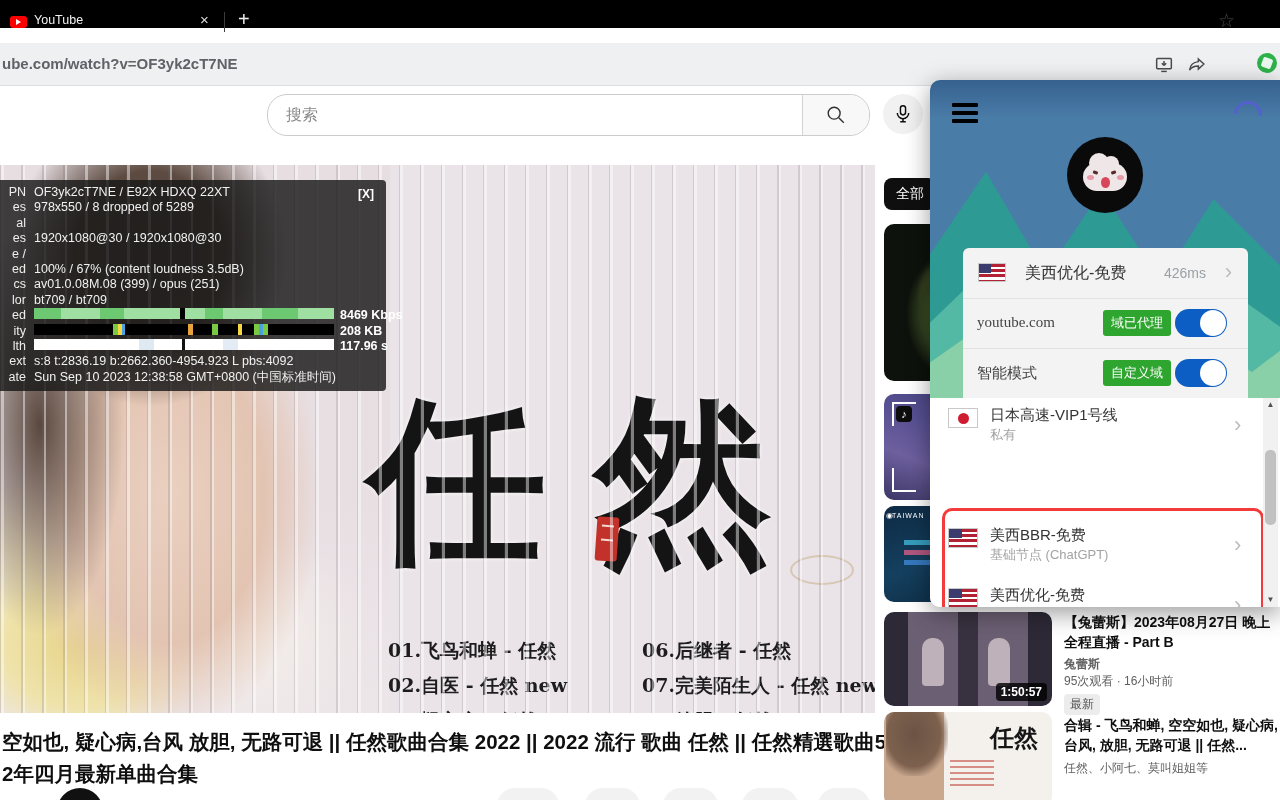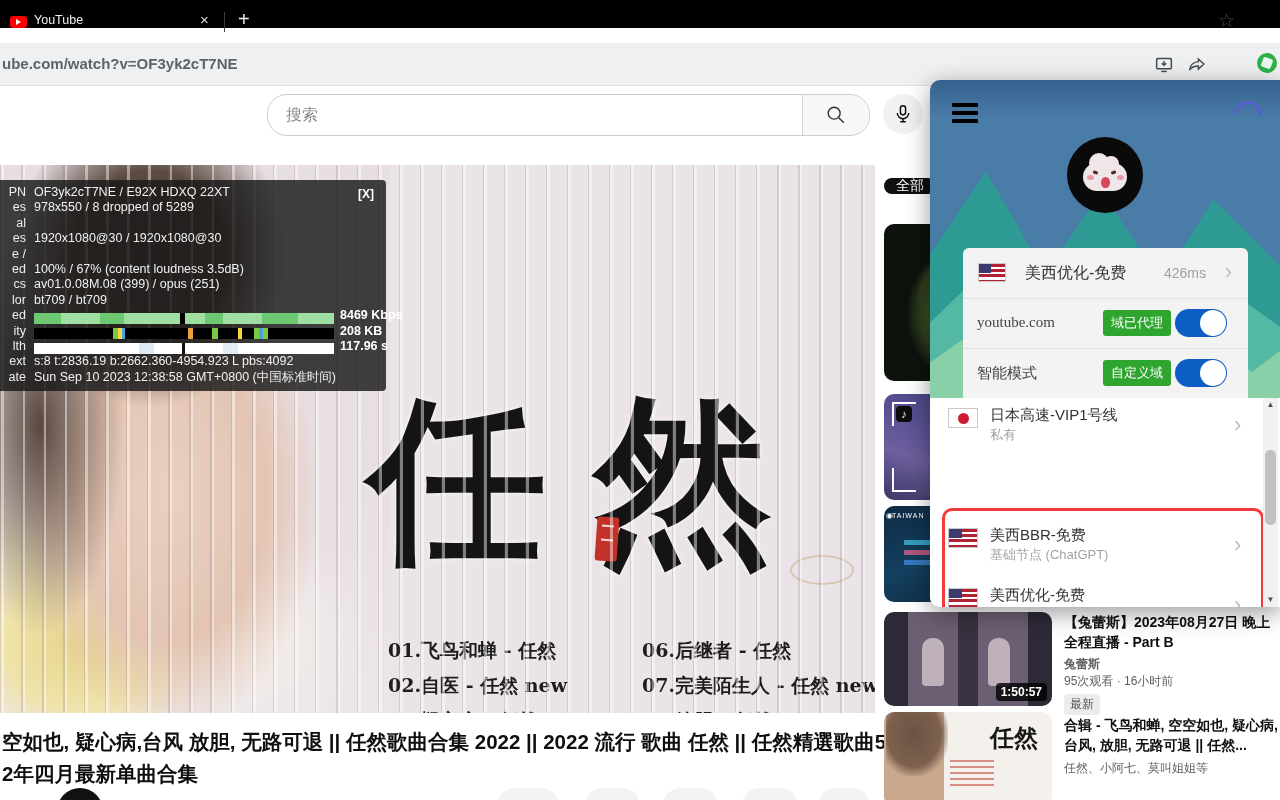--- a/index.html
+++ b/index.html
@@ -44,37 +44,37 @@
   .calli{position:absolute;left:368px;top:198px;width:510px;height:240px;z-index:2;font-family:"DejaVu Serif","Liberation Serif",serif;font-weight:900;font-size:178px;letter-spacing:48px;color:#141414;text-shadow:0 0 5px rgba(255,255,255,.9);white-space:nowrap;}
   .seal{position:absolute;left:596px;top:352px;width:22px;height:44px;background:#c2312a;border-radius:3px;transform:rotate(4deg);z-index:2;}
   .seal i{position:absolute;left:5px;top:8px;width:12px;height:2px;background:#f3d9d4;}
   .seal em{position:absolute;left:5px;top:22px;width:12px;height:2px;background:#f3d9d4;}
   .songs{position:absolute;z-index:2;font-family:"DejaVu Serif","Liberation Serif",serif;font-weight:700;font-size:19px;color:#1d1d1d;line-height:35px;white-space:nowrap;}
   .song-deco{position:absolute;border:2px solid #c6b188;border-radius:50%;opacity:.55;z-index:2;}
   .navicons{position:absolute;left:480px;top:652px;z-index:4;}
 
   
   .stats{position:absolute;left:0;top:15px;width:386px;background:rgba(24,24,24,0.82);color:#f1f1f1;font-size:12.5px;padding:5px 0 6px 0;z-index:5;border-radius:0 4px 4px 0;}
-  .srow{display:flex;line-height:15.4px;align-items:flex-end;}
+  .srow{display:flex;line-height:15.4px;align-items:flex-start;}
   .slabel{display:inline-block;width:26px;text-align:right;margin-right:8px;flex:none;color:#eee;}
   .sval{white-space:nowrap;}
   .sbar{width:300px;height:11px;flex:none;margin-right:6px;}
   .sbarval{font-weight:700;color:#fff;white-space:nowrap;}
   .bar-speed{background:linear-gradient(90deg,#6cc972 0 9%,#9fe0a2 9% 22%,#6cc972 22% 30%,#9fe0a2 30% 48.8%,#000 48.8% 50.4%,#9fe0a2 50.4% 57%,#6cc972 57% 63%,#9fe0a2 63% 76%,#6cc972 76% 88%,#9fe0a2 88% 100%);}
   .bar-activity{background:linear-gradient(90deg,rgba(0,0,0,0) 0 26.5%,#7ac943 26.5% 28%,#f5d742 28% 29.5%,#4aa3dd 29.5% 30.5%,rgba(0,0,0,0) 30.5% 51.5%,#e8a33d 51.5% 53%,rgba(0,0,0,0) 53% 59.5%,#7ac943 59.5% 61.5%,rgba(0,0,0,0) 61.5% 68%,#f5d742 68% 69.5%,rgba(0,0,0,0) 69.5% 73.5%,#7ac943 73.5% 75%,#4aa3dd 75% 76.5%,#7ac943 76.5% 78%,rgba(0,0,0,0) 78%) ,#000;}
   .bar-buffer{background:linear-gradient(90deg,#fff 0 35%,#dfe9f2 35% 40%,#fff 40% 49.3%,#111 49.3% 50.2%,#fff 50.2% 63%,#e3ecf4 63% 68%,#fff 68% 100%);}
   .stats-close{position:absolute;right:12px;top:7px;font-size:12px;font-weight:700;color:#fff;}
 
   
   .vtitle{position:absolute;left:2px;color:#0f0f0f;font-size:20.5px;font-weight:700;white-space:nowrap;}
   .chan-avatar{position:absolute;left:57px;top:788px;width:46px;height:46px;border-radius:50%;background:#111;}
   .pill{position:absolute;top:788px;height:36px;border-radius:18px;background:#f2f2f2;}
 
   
-  .chip{position:absolute;left:884px;top:178px;height:16px;padding:0 12px;border-radius:8px;background:#0f0f0f;color:#fff;font-size:14px;display:flex;align-items:center;}
+  .chip{position:absolute;left:884px;top:178px;height:32px;padding:0 12px;border-radius:8px;background:#0f0f0f;color:#fff;font-size:14px;display:flex;align-items:center;}
   .thumb{position:absolute;border-radius:10px;overflow:hidden;}
   .t1{left:884px;top:224px;width:280px;height:157px;background:radial-gradient(ellipse 60px 80px at 70px 90px,#5a6b2f 0%,#31401f 55%,rgba(0,0,0,0) 80%),radial-gradient(ellipse 40px 50px at 60px 70px,#caa93c 0%,rgba(0,0,0,0) 70%),#0d120c;}
   .t2{left:884px;top:394px;width:185px;height:106px;background:radial-gradient(circle 16px at 62px 30px,#f2ecd2 0 15px,rgba(0,0,0,0) 16px),linear-gradient(200deg,#3b3a72 0%,#575093 45%,#6e5f9e 70%,#3c3766 100%);}
   .t2 .corner{position:absolute;width:22px;height:22px;border:2.5px solid #fff;}
   .t2 .c-tl{left:8px;top:8px;border-right:0;border-bottom:0;}
   .t2 .c-bl{left:8px;bottom:8px;border-right:0;border-top:0;}
   .tiktok-sq{position:absolute;left:12px;top:12px;width:16px;height:16px;background:#0d0d0d;border-radius:4px;color:#fff;font-size:11px;font-weight:700;display:flex;align-items:center;justify-content:center;}
   .t3{left:884px;top:506px;width:172px;height:96px;background:linear-gradient(160deg,#0e2a44 0%,#14405f 45%,#0b2236 100%);}
   .t3-label{position:absolute;left:8px;top:6px;color:#fff;font-size:7px;letter-spacing:1px;}
   .t3-pin{position:absolute;left:2px;top:5px;color:#fff;font-size:8px;}

